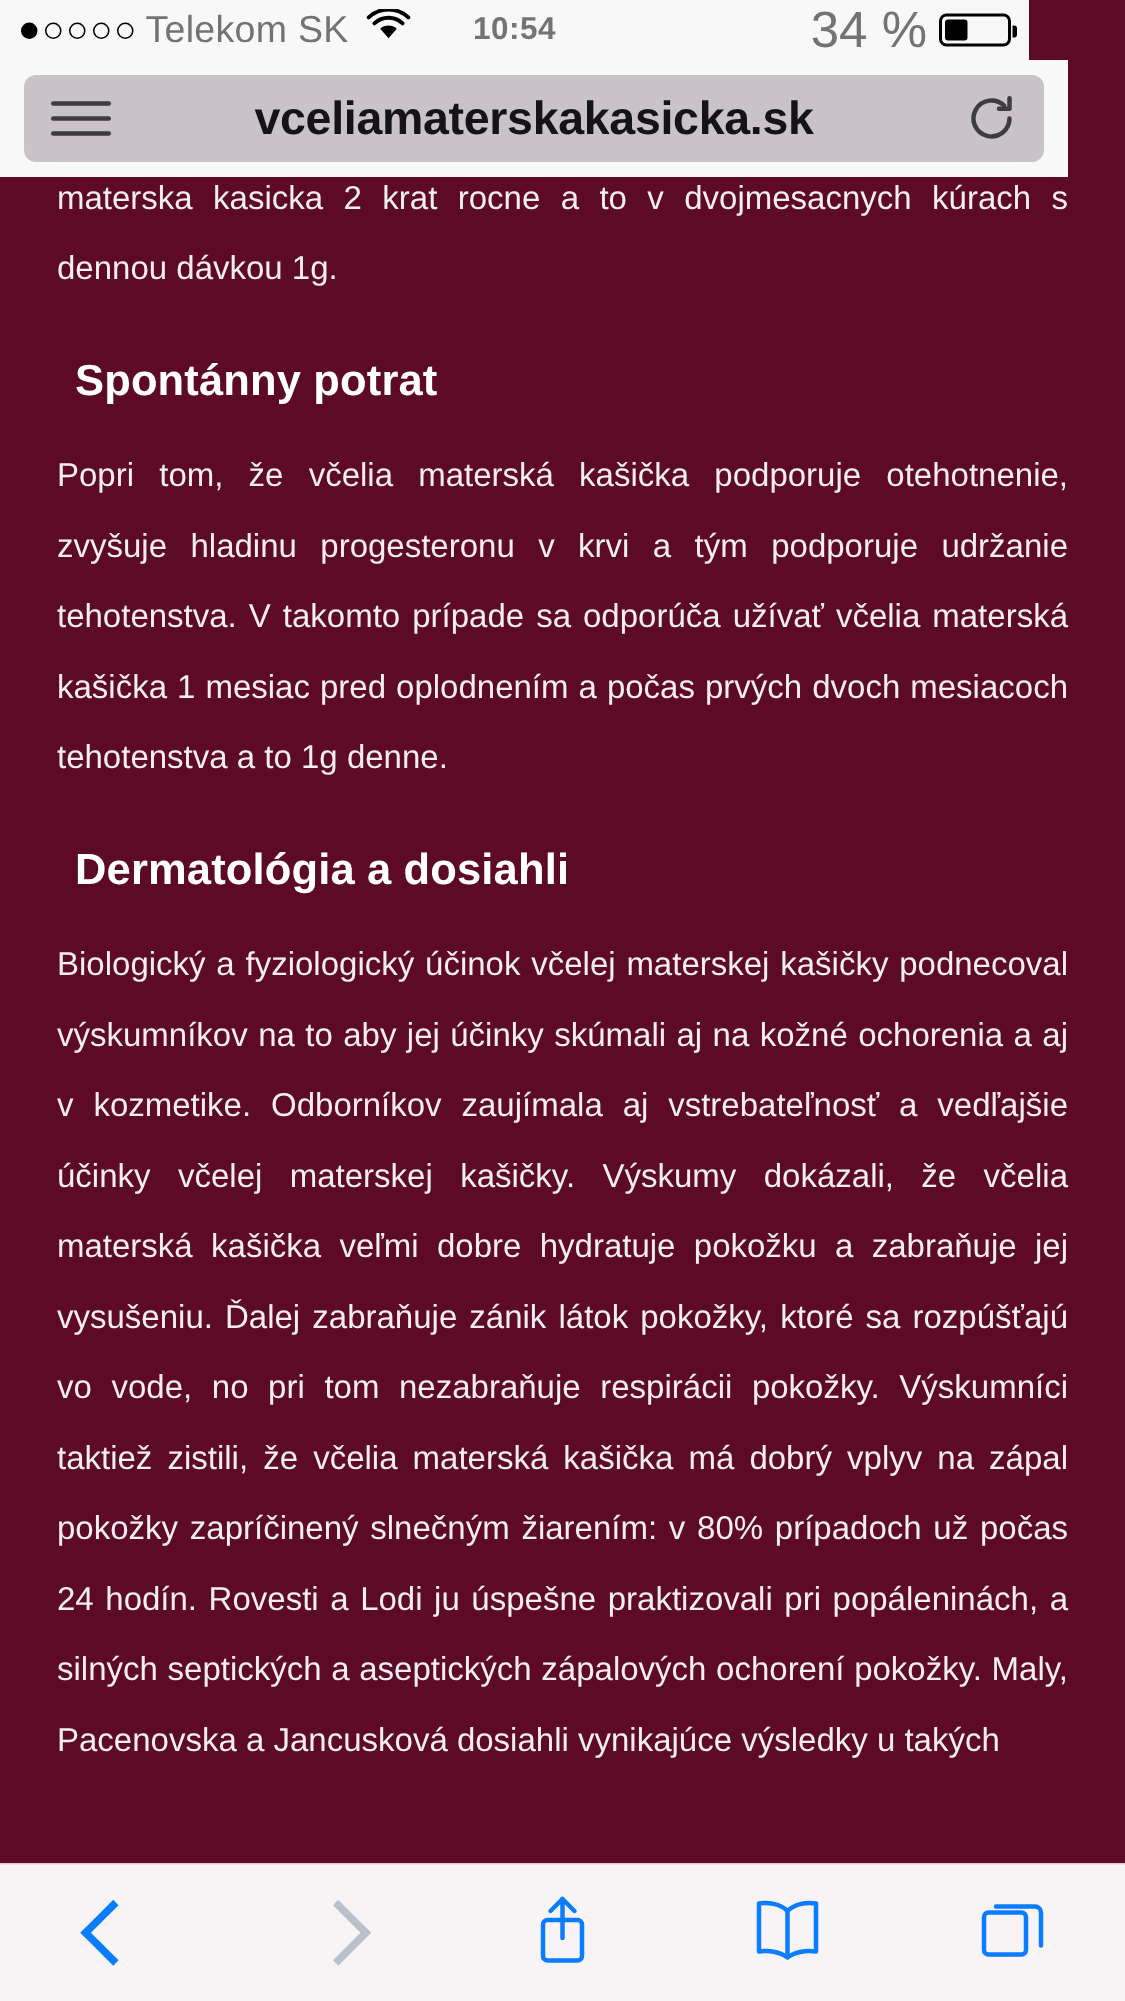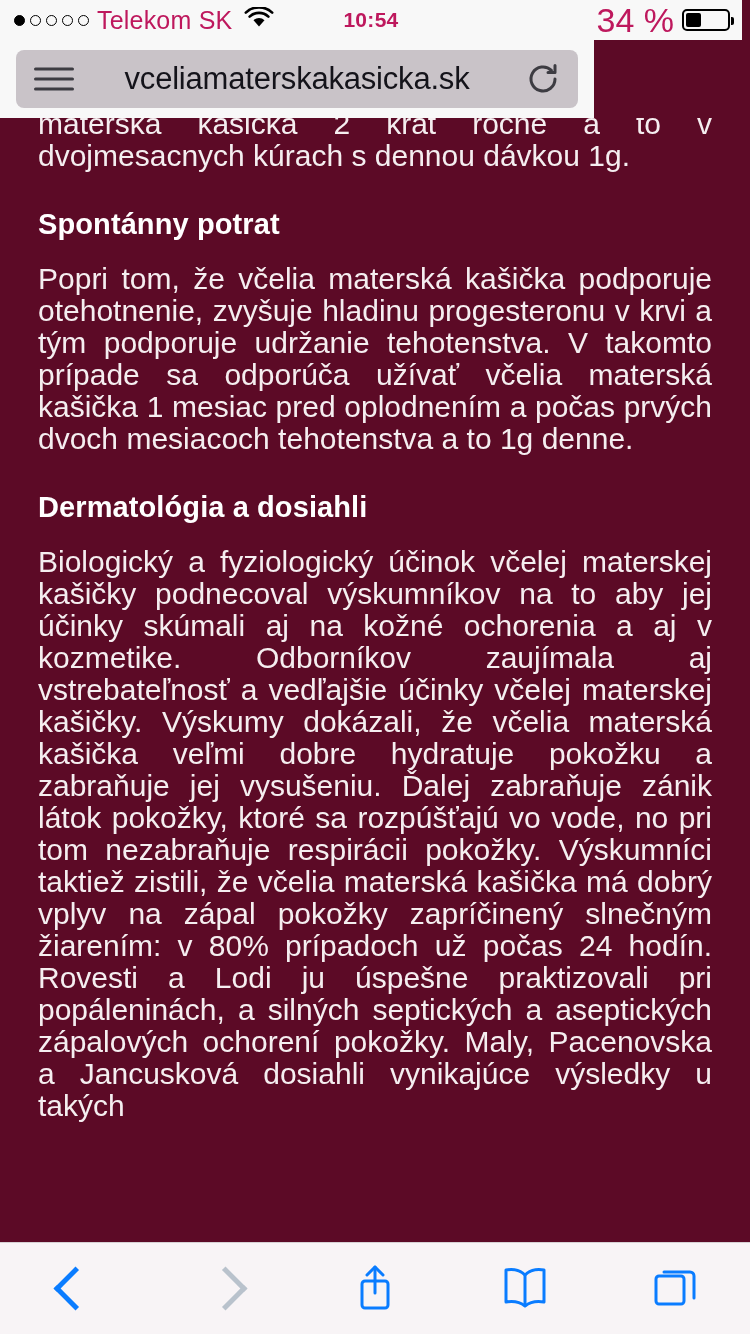--- a/index.html
+++ b/index.html
@@ -18,27 +18,27 @@
     width: 750px;
     height: 1334px;
     overflow: hidden;
     background: #5c0a26;
   }
 
   
   .status-bar {
     position: absolute;
     top: 0; left: 0;
-    width: 742px;
+    width: 686px;
     height: 40px;
     background: #f8f8f8;
     display: flex;
     align-items: center;
     font-size: 25px;
-    color: #be185d;
+    color: #737373;
   }
   .status-left {
     display: flex;
     align-items: center;
     margin-left: 14px;
     gap: 8px;
   }
   .dots {
     display: flex;
     align-items: center;
@@ -92,25 +92,26 @@
     left: 2px; top: 2px; bottom: 2px;
     width: 15px;
     background: #000;
     border-radius: 2px;
   }
 
   
   .url-bar {
     position: absolute;
     top: 40px; left: 0;
-    width: 594px;
+    width: 712px;
     height: 78px;
     background: #f8f8f8;
     display: flex;
     align-items: center;
+    font-weight: bold;
   }
   .url-field {
     position: absolute;
     left: 16px; right: 16px;
     top: 10px;
     height: 58px;
     background: #c9c3c8;
     border-radius: 8px;
     display: flex;
     align-items: center;
@@ -152,31 +153,31 @@
     width: 750px;
     height: 1125px;
     background: #5c0a26;
     color: #f3e9ec;
     overflow: hidden;
     padding: 0 38px;
     box-sizing: border-box;
   }
   .content p {
     margin: 0;
-    font-size: 30px;
-    line-height: 32px;
+    font-size: 22px;
+    line-height: 47px;
     text-align: justify;
     color: #f5eef0;
     font-family: "Liberation Sans", sans-serif;
   }
   .content p.cut-top {
     margin-top: -10px;
   }
   .content h3 {
-    margin: 36px 0 22px 0;
+    margin: 36px 0 22px 12px;
     font-size: 29px;
     font-weight: bold;
     color: #ffffff;
     letter-spacing: 0.1px;
   }
 
   
   .toolbar {
     position: absolute;
     left: 0; bottom: 0;

